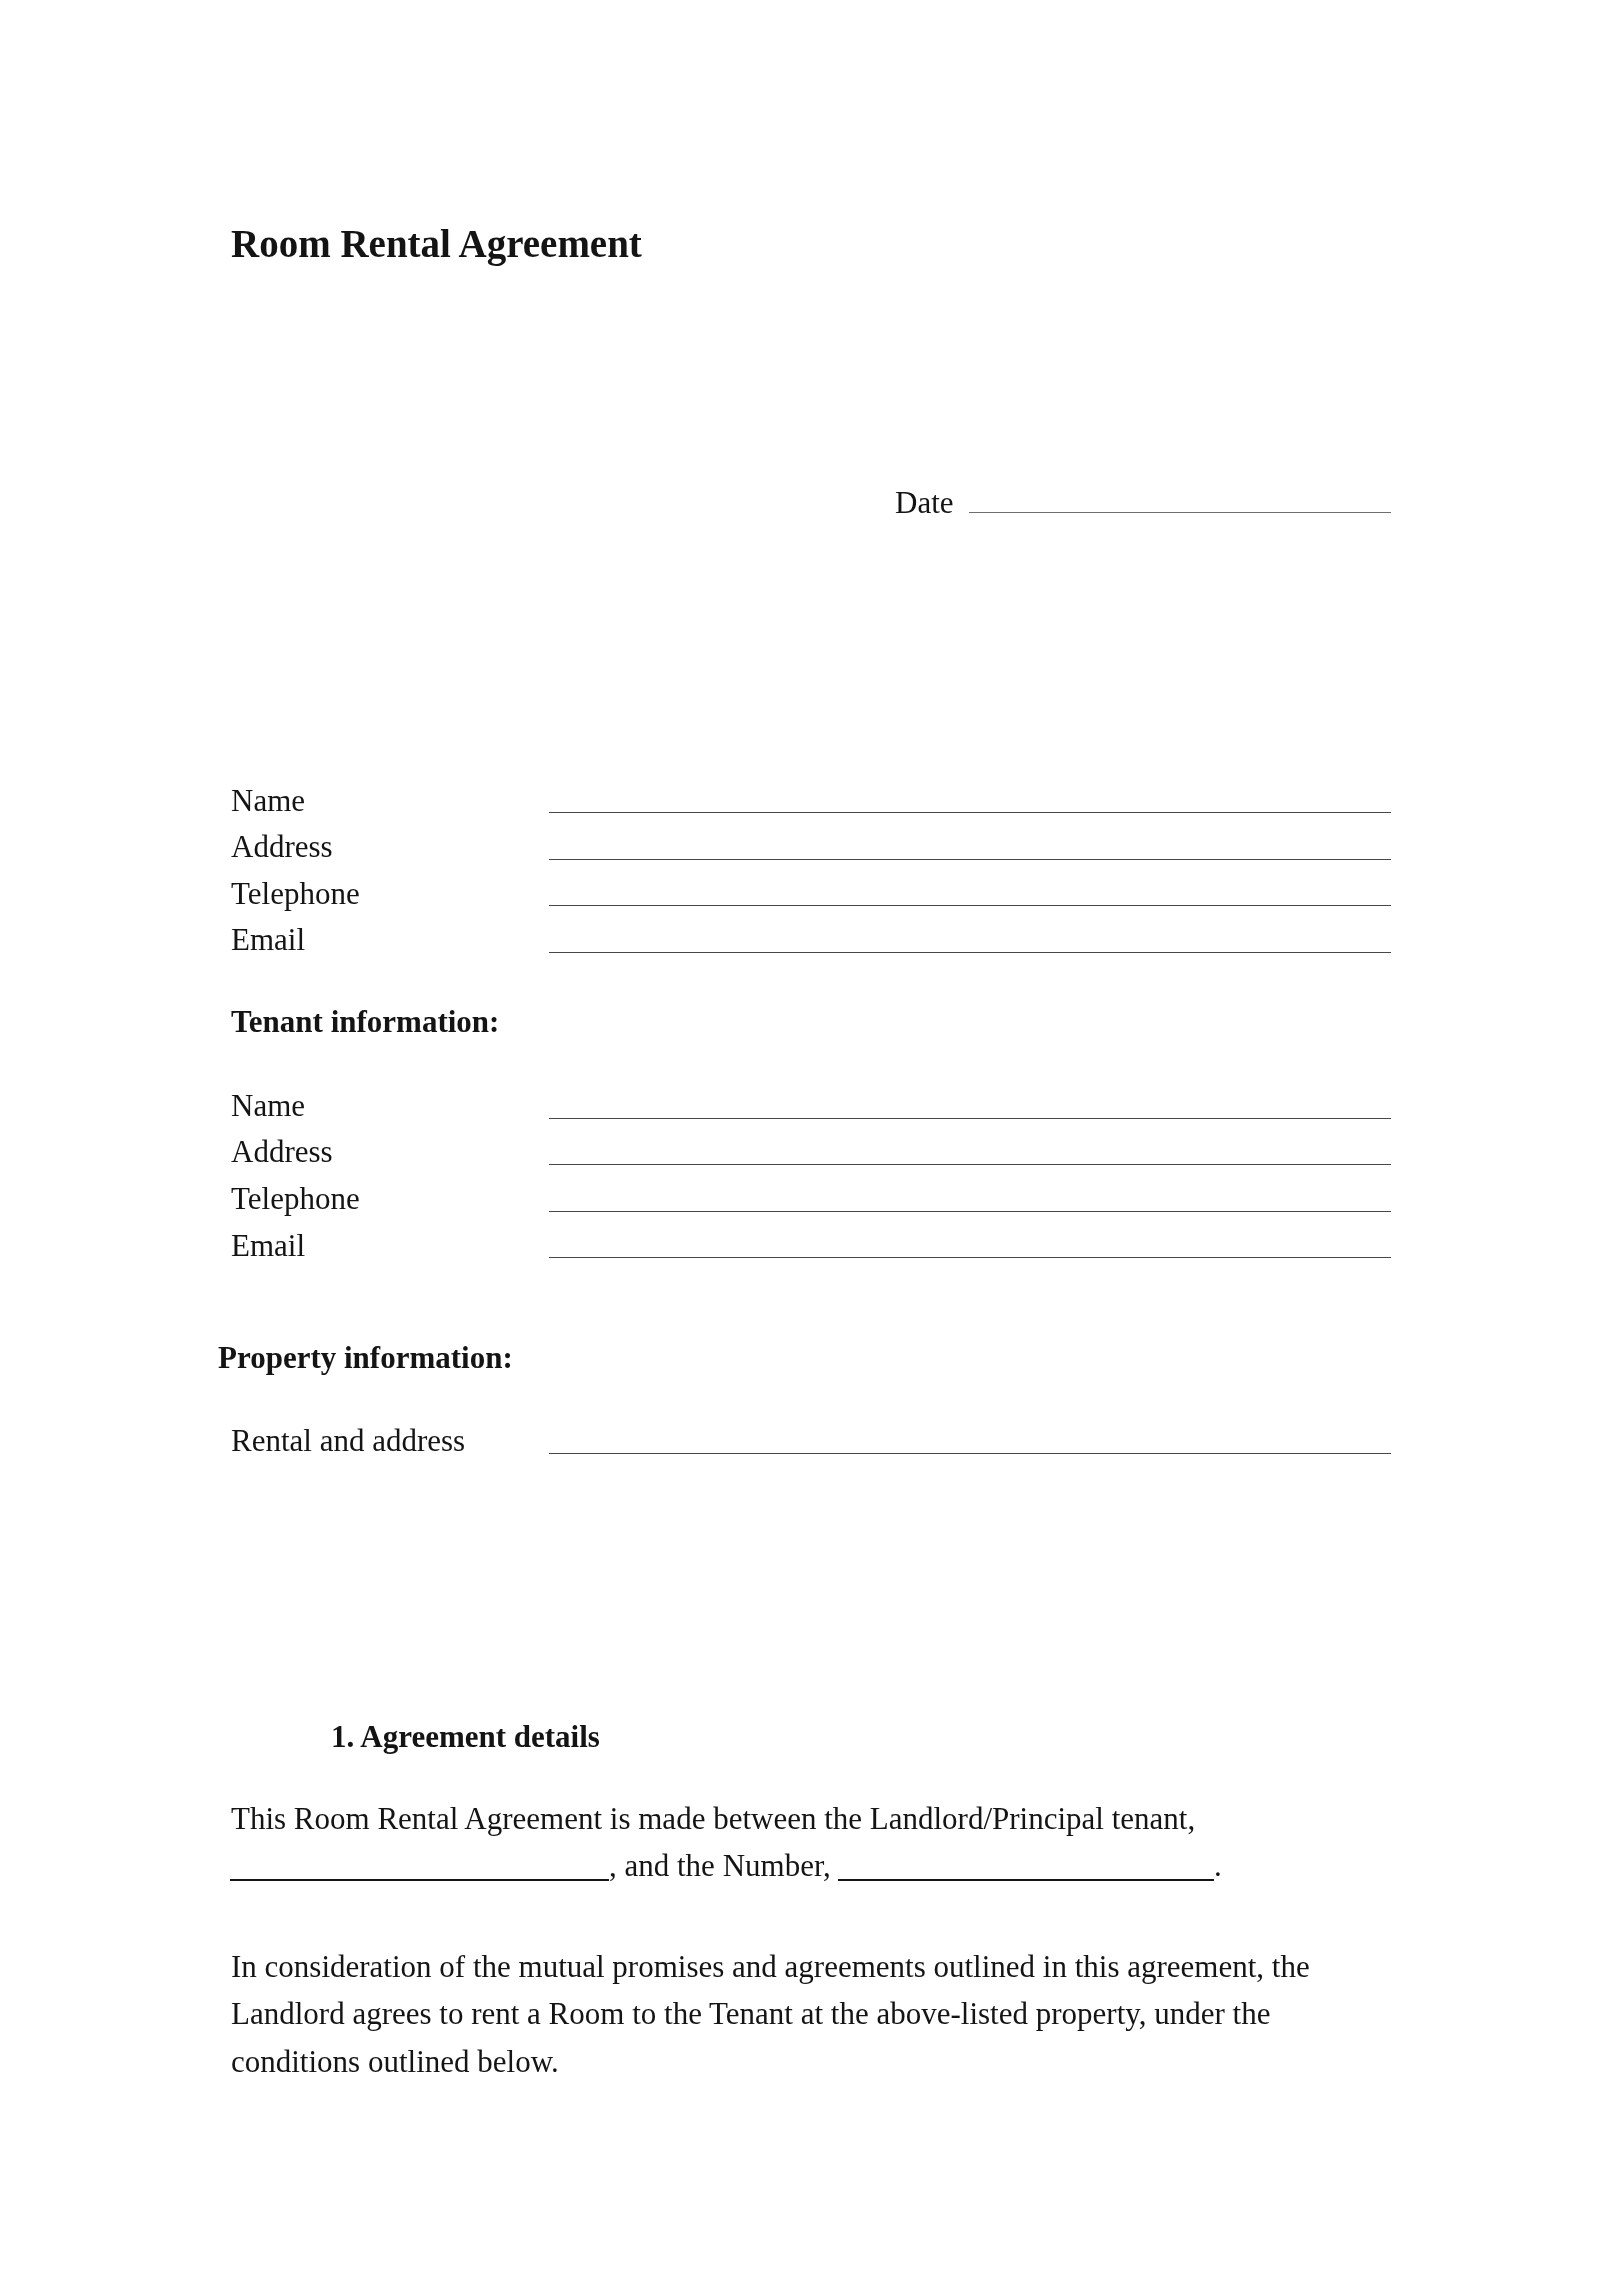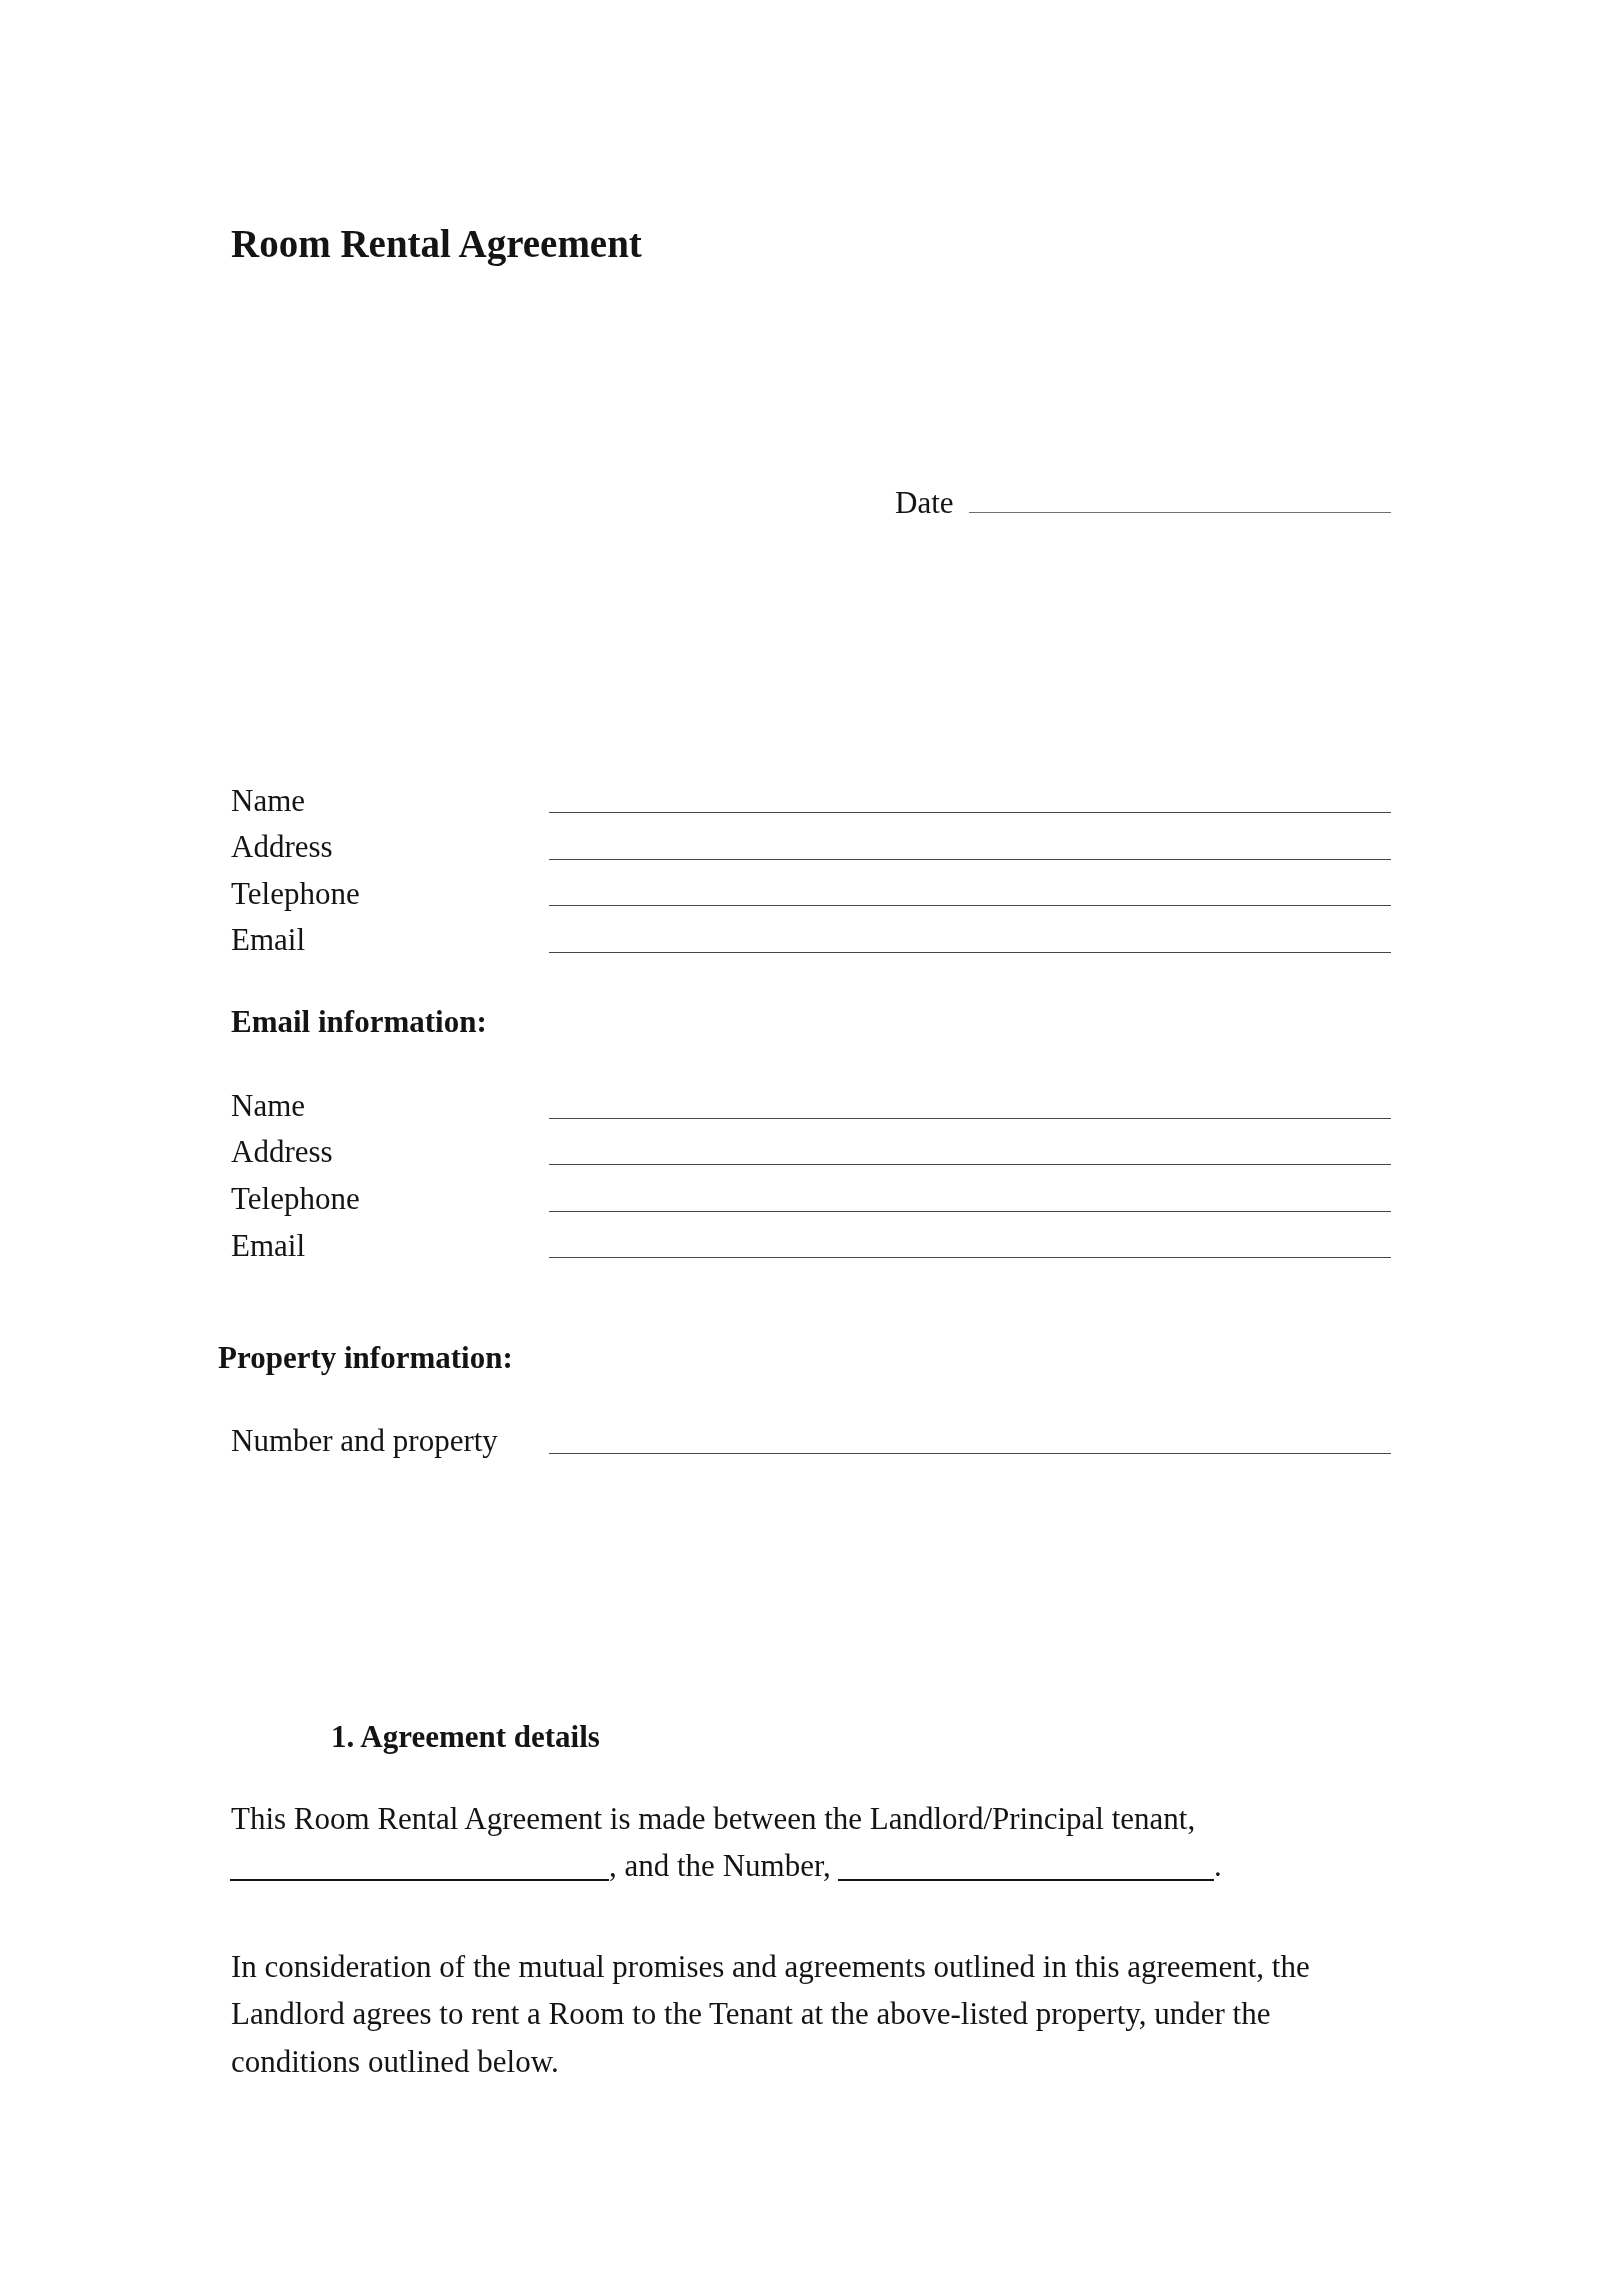--- a/index.html
+++ b/index.html
@@ -95,32 +95,32 @@
 
   <div id="l-name-label" class="t">Name</div>
   <div id="l-name-line" class="rule"></div>
   <div id="l-address-label" class="t">Address</div>
   <div id="l-address-line" class="rule"></div>
   <div id="l-phone-label" class="t">Telephone</div>
   <div id="l-phone-line" class="rule"></div>
   <div id="l-email-label" class="t">Email</div>
   <div id="l-email-line" class="rule"></div>
 
-  <div id="tenant-heading" class="t bold">Email information:</div>
+  <div id="tenant-heading" class="t bold">Tenant information:</div>
   <div id="t-name-label" class="t">Name</div>
   <div id="t-name-line" class="rule"></div>
   <div id="t-address-label" class="t">Address</div>
   <div id="t-address-line" class="rule"></div>
   <div id="t-phone-label" class="t">Telephone</div>
   <div id="t-phone-line" class="rule"></div>
   <div id="t-email-label" class="t">Email</div>
   <div id="t-email-line" class="rule"></div>
 
   <div id="property-heading" class="t bold">Property information:</div>
-  <div id="p-number-label" class="t">Number and property</div>
+  <div id="p-number-label" class="t">Rental and address</div>
   <div id="p-number-line" class="rule"></div>
 
   <div id="agreement-heading" class="t bold">1. Agreement details</div>
 
   <div id="para1-line1" class="t">This Room Rental Agreement is made between the Landlord/Principal tenant,</div>
   <div id="para1-line2" class="t">
     <span class="blank blank-1"></span><span>, and the Number,</span><span class="blank blank-2"></span><span>.</span>
   </div>
 
   <div id="para2-line1" class="t">In consideration of the mutual promises and agreements outlined in this agreement, the</div>

